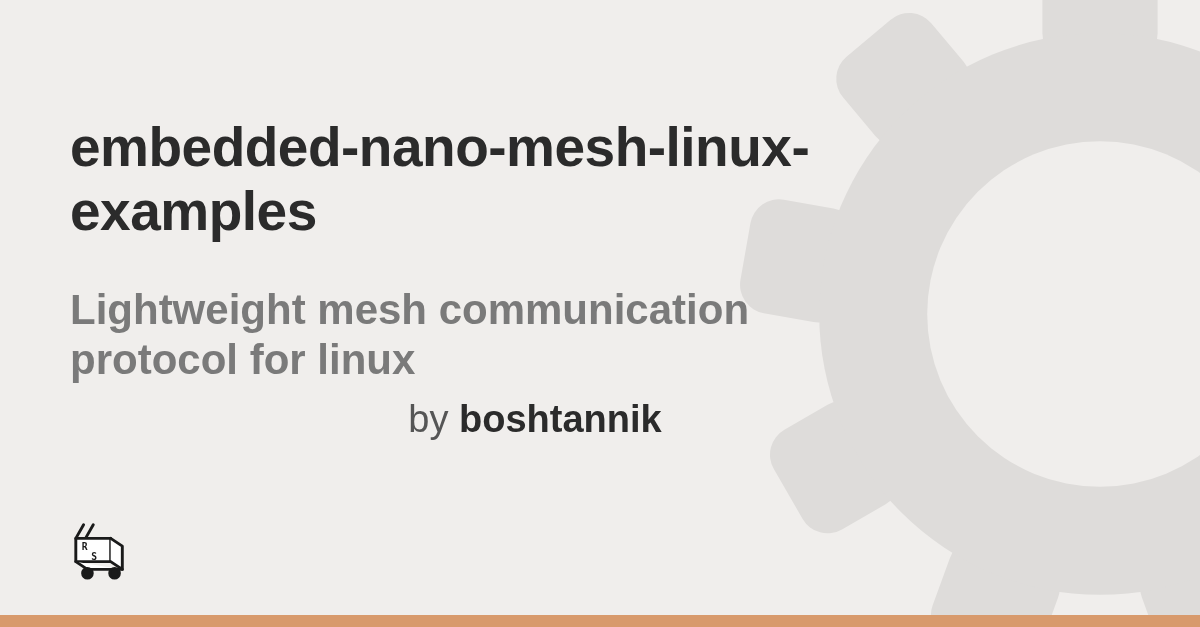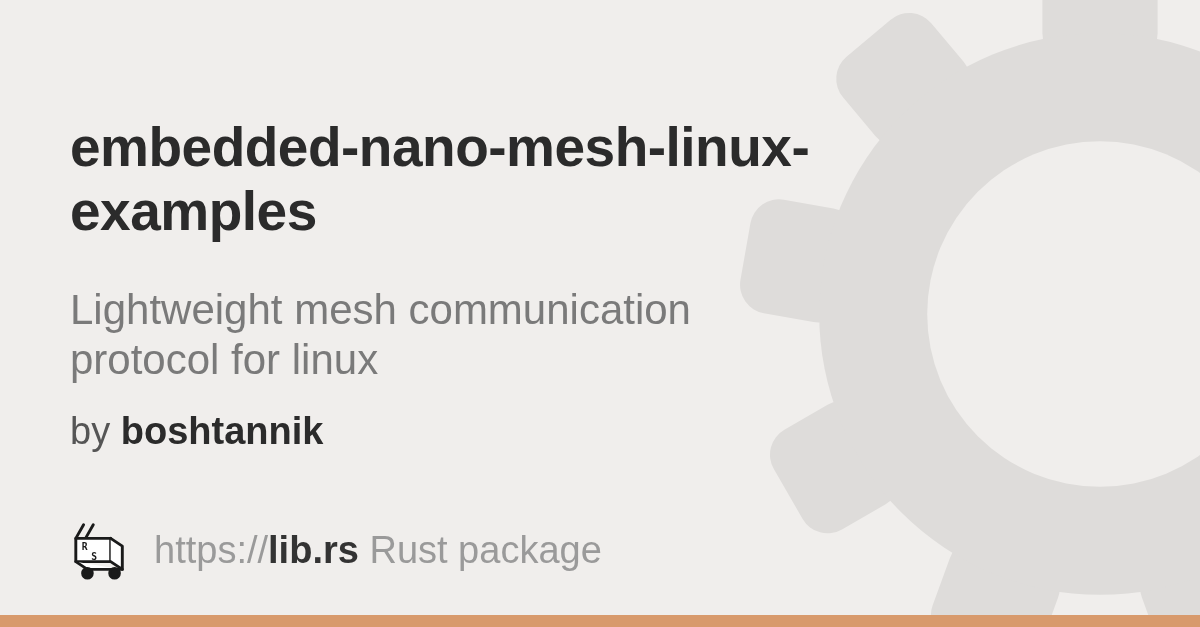--- a/index.html
+++ b/index.html
@@ -28,29 +28,30 @@
   }
   .title {
     font-size: 55px;
     font-weight: 700;
     color: #2b2b2b;
     letter-spacing: -0.5px;
     margin-bottom: 42px;
   }
   .description {
     font-size: 42px;
-    font-weight: 400;
+    font-weight: 700;
     color: #7a7a7a;
     line-height: 1.2;
-    margin-bottom: 24px;
+    margin-bottom: 12px;
     max-width: 740px;
   }
   .byline {
     font-size: 38px;
     color: #555;
+    text-align: center;
   }
   .byline .by { font-weight: 400; color: #555; }
   .byline .author { font-weight: 700; color: #2b2b2b; }
   .footer {
     position: absolute;
     left: 70px;
     bottom: 46px;
     display: flex;
     align-items: center;
     gap: 22px;
@@ -116,18 +117,15 @@
         <path d="M6 44 L18 52 L54 52" fill="#fff"></path>
         <circle cx="18" cy="56" r="5" fill="#1a1a1a"></circle>
         <circle cx="46" cy="56" r="5" fill="#1a1a1a"></circle>
       </g>
       <g fill="#1a1a1a" font-family="monospace" font-size="10" font-weight="bold">
         <text x="12" y="32">R</text>
         <text x="22" y="42">S</text>
       </g>
     </svg>
   </div>
-  <div class="url">
-    <span>https://</span><span class="domain">lib.rs</span><span> Rust package</span>
-  </div>
 </div>
 
 <div class="bottom-bar"></div>
 
 </body></html>

